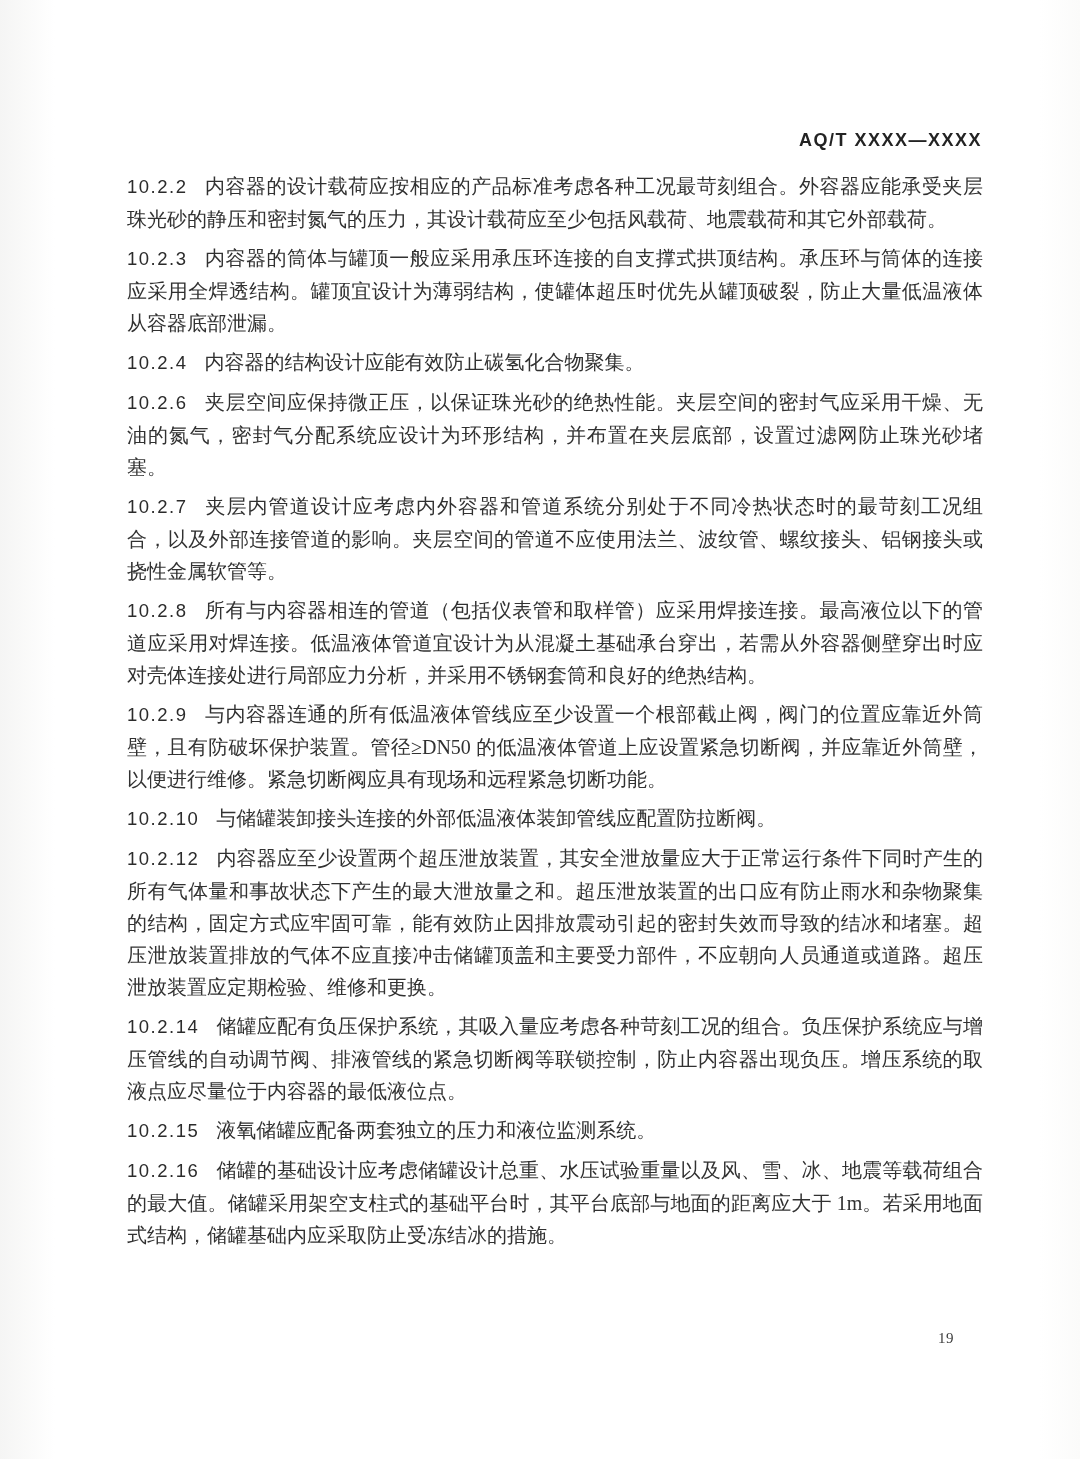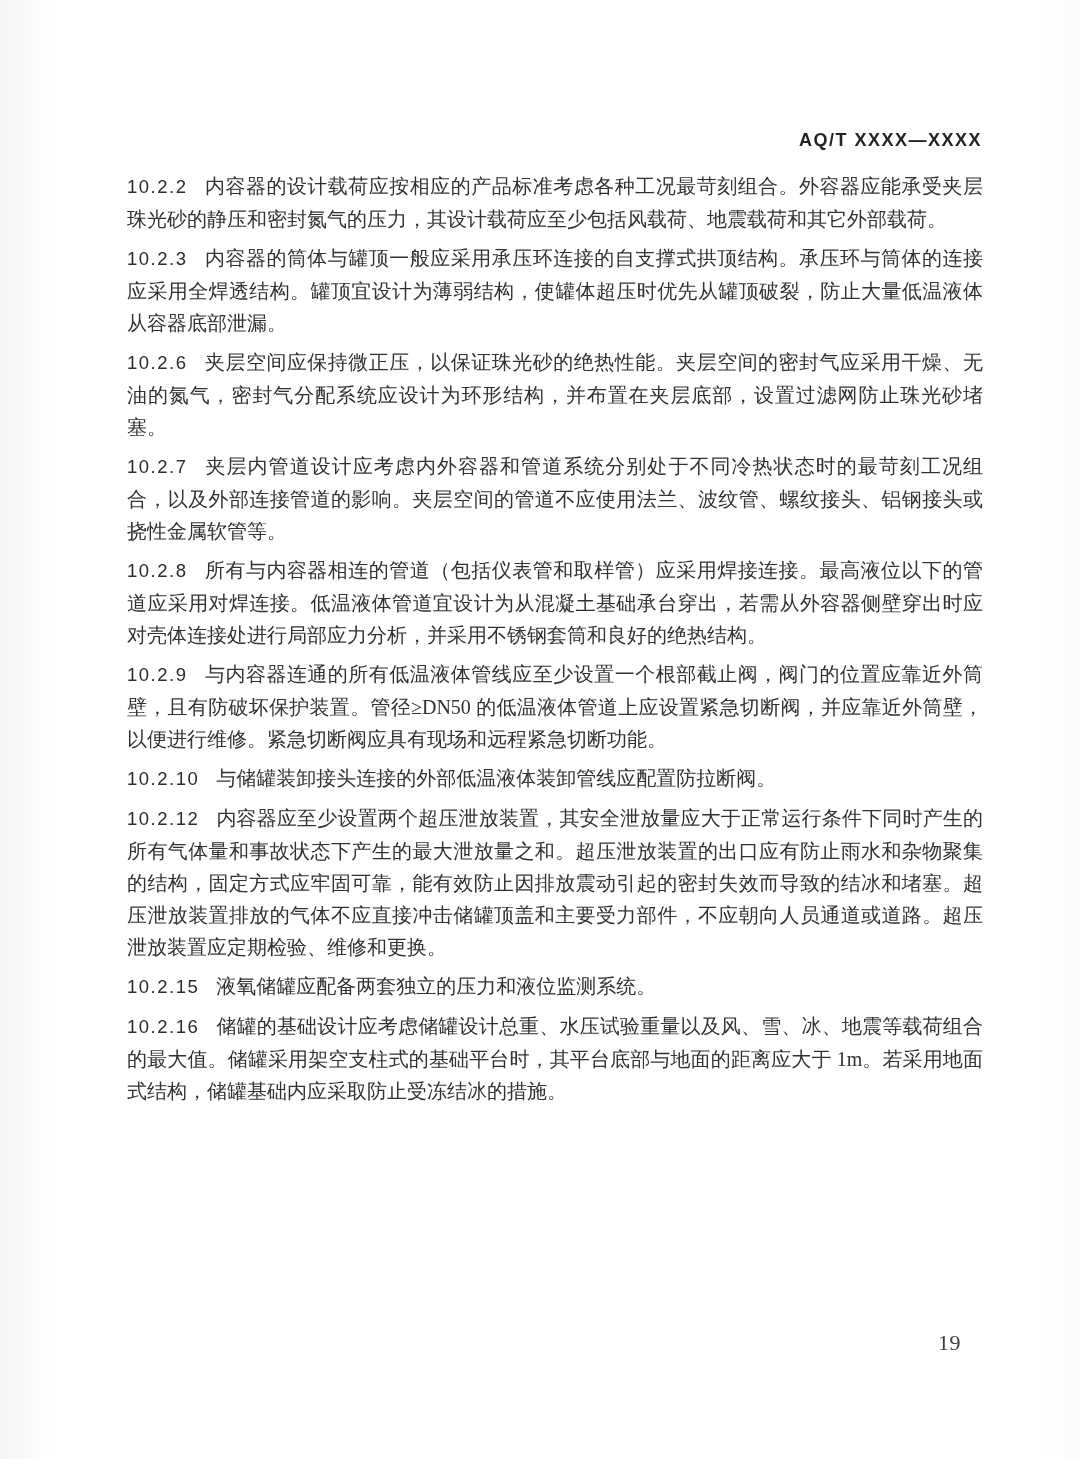--- a/index.html
+++ b/index.html
@@ -46,38 +46,40 @@
     letter-spacing: 1.5px;
     color: #2b2b2b;
     margin-right: 17px;
     white-space: nowrap;
   }
   .page-number {
     position: absolute;
     top: 1330px;
     left: 938px;
     font-family: "Liberation Serif", serif;
-    font-size: 22px;
+    font-size: 15px;
     color: #3c3c3c;
     letter-spacing: 0.5px;
   }
 </style>
 </head>
 <body>
 
 <div class="page">
   <div class="running-header">AQ/T XXXX—XXXX</div>
 
   <div class="doc-body">
       <p class="clause"><span class="clause-num">10.2.2</span><span class="clause-text">内容器的设计载荷应按相应的产品标准考虑各种工况最苛刻组合。外容器应能承受夹层珠光砂的静压和密封氮气的压力，其设计载荷应至少包括风载荷、地震载荷和其它外部载荷。</span></p>
       <p class="clause"><span class="clause-num">10.2.3</span><span class="clause-text">内容器的筒体与罐顶一般应采用承压环连接的自支撑式拱顶结构。承压环与筒体的连接应采用全焊透结构。罐顶宜设计为薄弱结构，使罐体超压时优先从罐顶破裂，防止大量低温液体从容器底部泄漏。</span></p>
+      <p class="clause"><span class="clause-num">10.2.4</span><span class="clause-text">内容器的结构设计应能有效防止碳氢化合物聚集。</span></p>
       <p class="clause"><span class="clause-num">10.2.6</span><span class="clause-text">夹层空间应保持微正压，以保证珠光砂的绝热性能。夹层空间的密封气应采用干燥、无油的氮气，密封气分配系统应设计为环形结构，并布置在夹层底部，设置过滤网防止珠光砂堵塞。</span></p>
       <p class="clause"><span class="clause-num">10.2.7</span><span class="clause-text">夹层内管道设计应考虑内外容器和管道系统分别处于不同冷热状态时的最苛刻工况组合，以及外部连接管道的影响。夹层空间的管道不应使用法兰、波纹管、螺纹接头、铝钢接头或挠性金属软管等。</span></p>
       <p class="clause"><span class="clause-num">10.2.8</span><span class="clause-text">所有与内容器相连的管道（包括仪表管和取样管）应采用焊接连接。最高液位以下的管道应采用对焊连接。低温液体管道宜设计为从混凝土基础承台穿出，若需从外容器侧壁穿出时应对壳体连接处进行局部应力分析，并采用不锈钢套筒和良好的绝热结构。</span></p>
       <p class="clause"><span class="clause-num">10.2.9</span><span class="clause-text">与内容器连通的所有低温液体管线应至少设置一个根部截止阀，阀门的位置应靠近外筒壁，且有防破坏保护装置。管径≥DN50 的低温液体管道上应设置紧急切断阀，并应靠近外筒壁，以便进行维修。紧急切断阀应具有现场和远程紧急切断功能。</span></p>
       <p class="clause"><span class="clause-num">10.2.10</span><span class="clause-text">与储罐装卸接头连接的外部低温液体装卸管线应配置防拉断阀。</span></p>
       <p class="clause"><span class="clause-num">10.2.12</span><span class="clause-text">内容器应至少设置两个超压泄放装置，其安全泄放量应大于正常运行条件下同时产生的所有气体量和事故状态下产生的最大泄放量之和。超压泄放装置的出口应有防止雨水和杂物聚集的结构，固定方式应牢固可靠，能有效防止因排放震动引起的密封失效而导致的结冰和堵塞。超压泄放装置排放的气体不应直接冲击储罐顶盖和主要受力部件，不应朝向人员通道或道路。超压泄放装置应定期检验、维修和更换。</span></p>
+      <p class="clause"><span class="clause-num">10.2.14</span><span class="clause-text">储罐应配有负压保护系统，其吸入量应考虑各种苛刻工况的组合。负压保护系统应与增压管线的自动调节阀、排液管线的紧急切断阀等联锁控制，防止内容器出现负压。增压系统的取液点应尽量位于内容器的最低液位点。</span></p>
       <p class="clause"><span class="clause-num">10.2.15</span><span class="clause-text">液氧储罐应配备两套独立的压力和液位监测系统。</span></p>
       <p class="clause"><span class="clause-num">10.2.16</span><span class="clause-text">储罐的基础设计应考虑储罐设计总重、水压试验重量以及风、雪、冰、地震等载荷组合的最大值。储罐采用架空支柱式的基础平台时，其平台底部与地面的距离应大于 1m。若采用地面式结构，储罐基础内应采取防止受冻结冰的措施。</span></p>
     </div>
 
   <div class="page-number">19</div>
 </div>
 
 </body></html>

